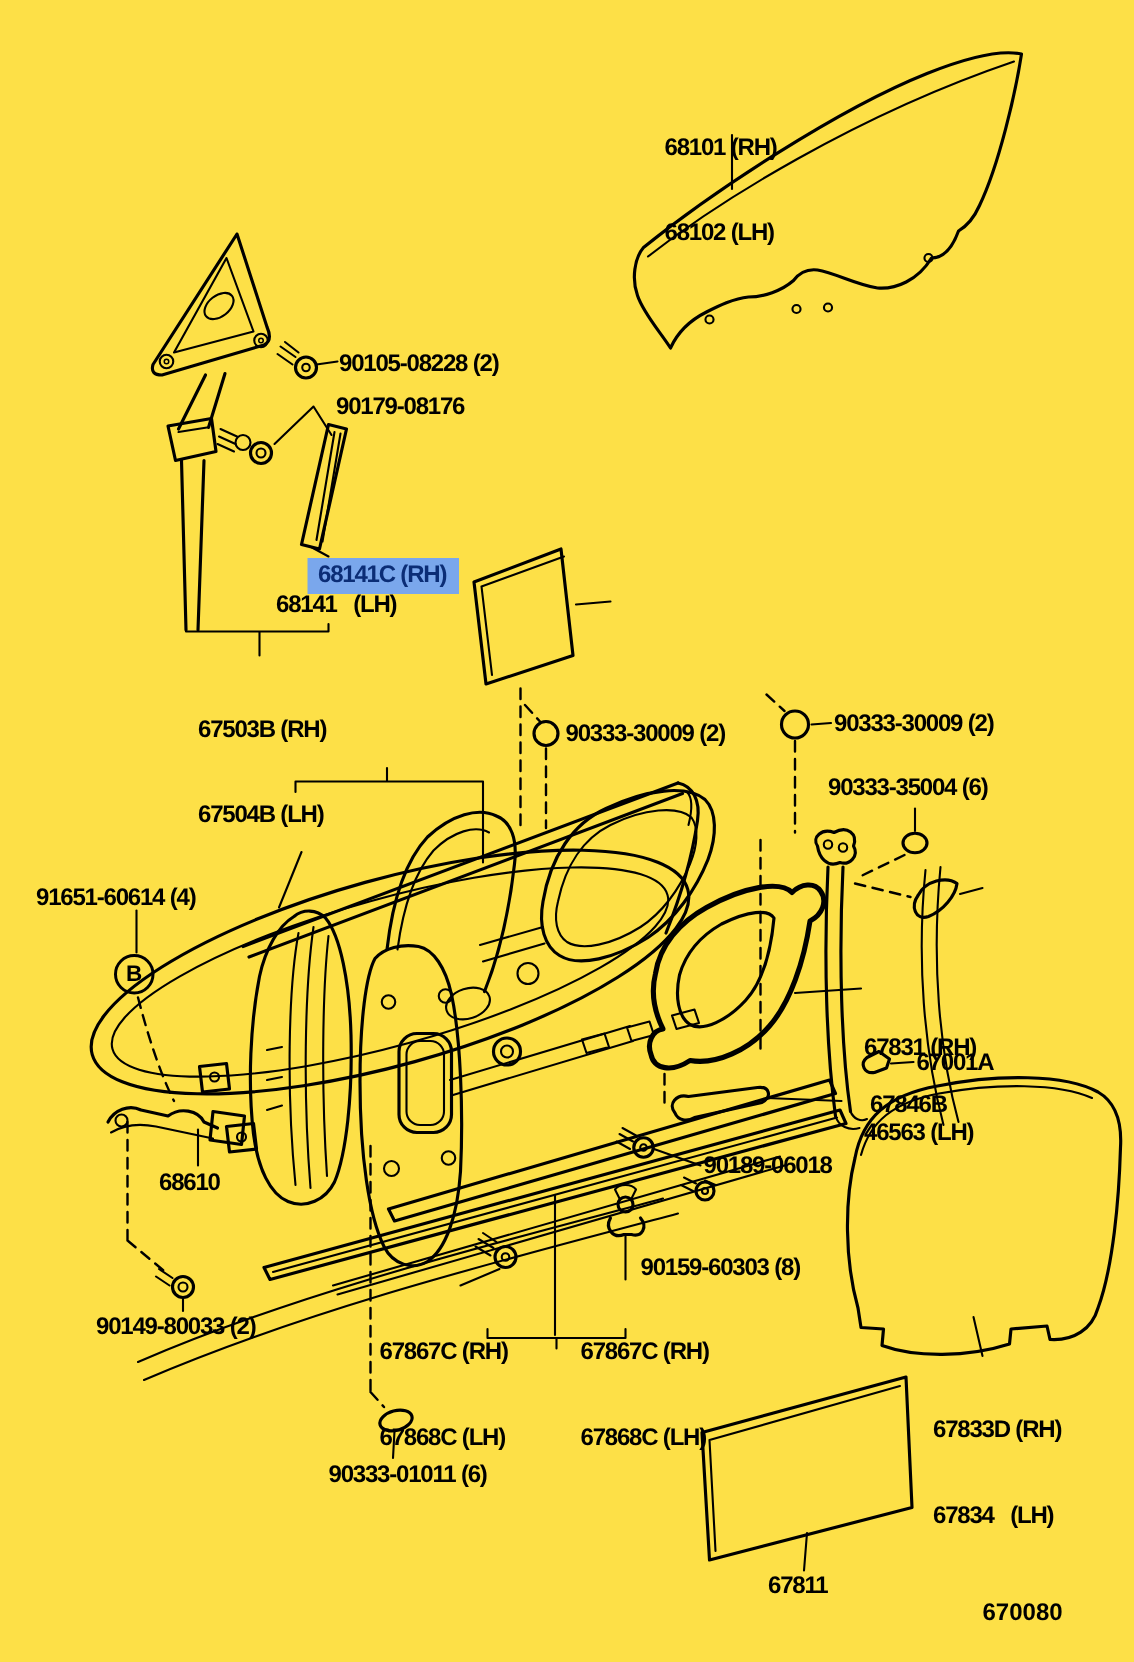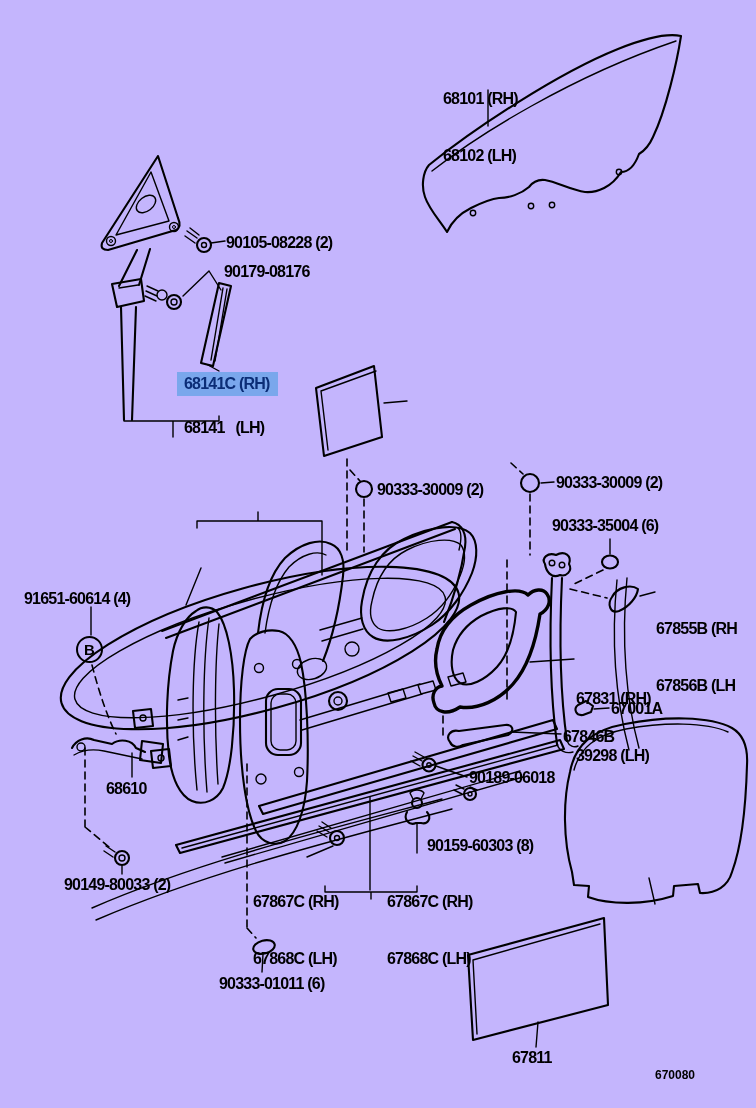--- a/index.html
+++ b/index.html
@@ -1,34 +1,34 @@
 <!DOCTYPE html>
 <html><head>
 <meta charset="utf-8">
 <style>
   html,body{margin:0;padding:0;background:#fff;}
   #stage{
-    position:relative;width:756px;height:1108px;background:#c4b5fd;
+    position:relative;width:756px;height:1108px;background:#fde047;
     overflow:hidden;font-family:"Liberation Sans",sans-serif;
   }
   #art{position:absolute;left:0;top:0;}
   #art path,#art line,#art circle,#art ellipse,#art rect{
     fill:none;stroke:#000;stroke-linecap:round;stroke-linejoin:round;
   }
   .s1{stroke-width:1.4px;}
   .s2{stroke-width:2.1px;}
   .s3{stroke-width:3.4px;}
   .sd{stroke-width:1.6px;stroke-dasharray:7 5;}
   .fill{fill:#000;}
   .lbl{
     position:absolute;font-weight:700;font-size:16px;line-height:19px;
     letter-spacing:-0.8px;color:#000;white-space:pre;
   }
-  .lbl.big{font-size:12px;letter-spacing:0;}
-  .hl{padding:2px 9px 3px 7px;}
+  .lbl.big{font-size:16px;letter-spacing:0;}
+  .hl{padding:2px 9px 3px 7px;margin-left:28px;}
   .circleB{
     position:absolute;left:76px;top:636px;width:23px;height:23px;
     border:2.6px solid #000;border-radius:50%;text-align:center;
     font-weight:700;font-size:15px;line-height:23px;color:#000;
   }
 </style>
 </head>
 <body>
 
 <div id="stage">
@@ -265,49 +265,49 @@
     <div>68101 (RH)</div>
     <div>68102 (LH)</div>
   </div>
 
   <div class="lbl" style="left:226px;top:233px">90105-08228 (2)</div>
 
   <div class="lbl" style="left:224px;top:262px">90179-08176</div>
 
   <div class="lbl hl" style="left: 177px; top: 372px; background: rgb(122, 167, 236); color: rgb(11, 45, 118);">68141C (RH)</div>
 
-  <div class="lbl" style="left:184px;top:418px">68141   (LH)</div>
-
+  <div class="lbl" style="left:184px;top:394px">68141   (LH)</div>
+
+  <div class="lbl" style="left:132px;top:439px">
+    <div>67503B (RH)</div>
+    <div>67504B (LH)</div>
+  </div>
 
 
 
   <div class="lbl" style="left:377px;top:480px">90333-30009 (2)</div>
 
   <div class="lbl" style="left:556px;top:473px">90333-30009 (2)</div>
 
   <div class="lbl" style="left:552px;top:516px">90333-35004 (6)</div>
 
 
   <div class="lbl" style="left:24px;top:589px">91651-60614 (4)</div>
 
   <div class="circleB">B</div>
 
-  <div class="lbl" style="left:656px;top:581px">
-    <div>67855B (RH</div>
-    <div>67856B (LH</div>
-  </div>
 
   <div class="lbl" style="left:576px;top:651px">
     <div>67831 (RH)</div>
-    <div>39298 (LH)</div>
+    <div>46563 (LH)</div>
   </div>
 
   <div class="lbl" style="left:611px;top:699px">67001A</div>
 
-  <div class="lbl" style="left:563px;top:727px">67846B</div>
+  <div class="lbl" style="left:580px;top:727px">67846B</div>
 
   <div class="lbl" style="left:106px;top:779px">68610</div>
 
   <div class="lbl" style="left:469px;top:768px">90189-06018</div>
 
   <div class="lbl" style="left:427px;top:836px">90159-60303 (8)</div>
 
   <div class="lbl" style="left:253px;top:854px">
     <div>67867C (RH)</div>
     <div>67868C (LH)</div>
@@ -316,18 +316,22 @@
   <div class="lbl" style="left:387px;top:854px">
     <div>67867C (RH)</div>
     <div>67868C (LH)</div>
   </div>
 
 
   <div class="lbl" style="left:64px;top:875px">90149-80033 (2)</div>
 
   <div class="lbl" style="left:219px;top:974px">90333-01011 (6)</div>
 
+  <div class="lbl" style="left:622px;top:906px">
+    <div>67833D (RH)</div>
+    <div>67834   (LH)</div>
+  </div>
 
   <div class="lbl" style="left:512px;top:1048px">67811</div>
 
   <div class="lbl big" style="left:655px;top:1066px">670080</div>
 
 </div>
 
 </body></html>

